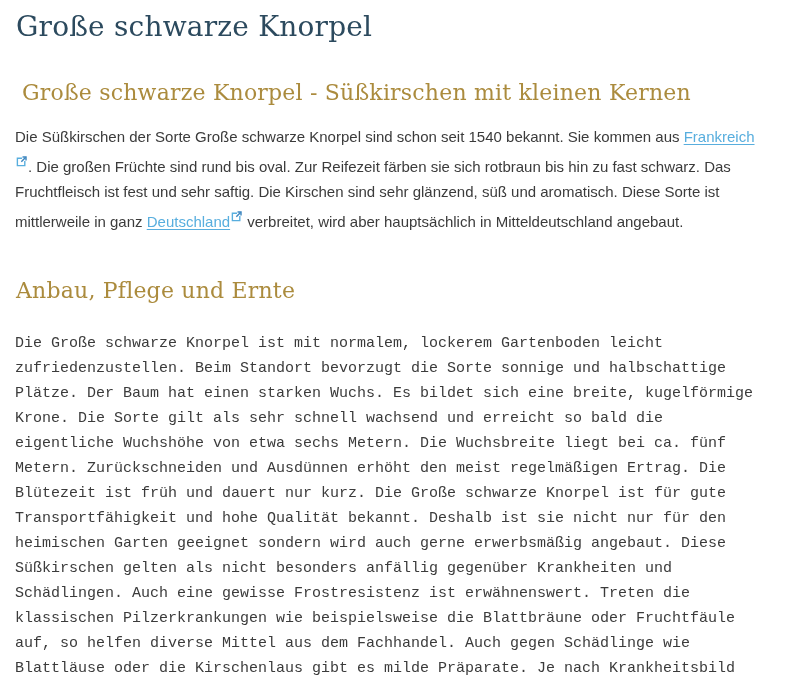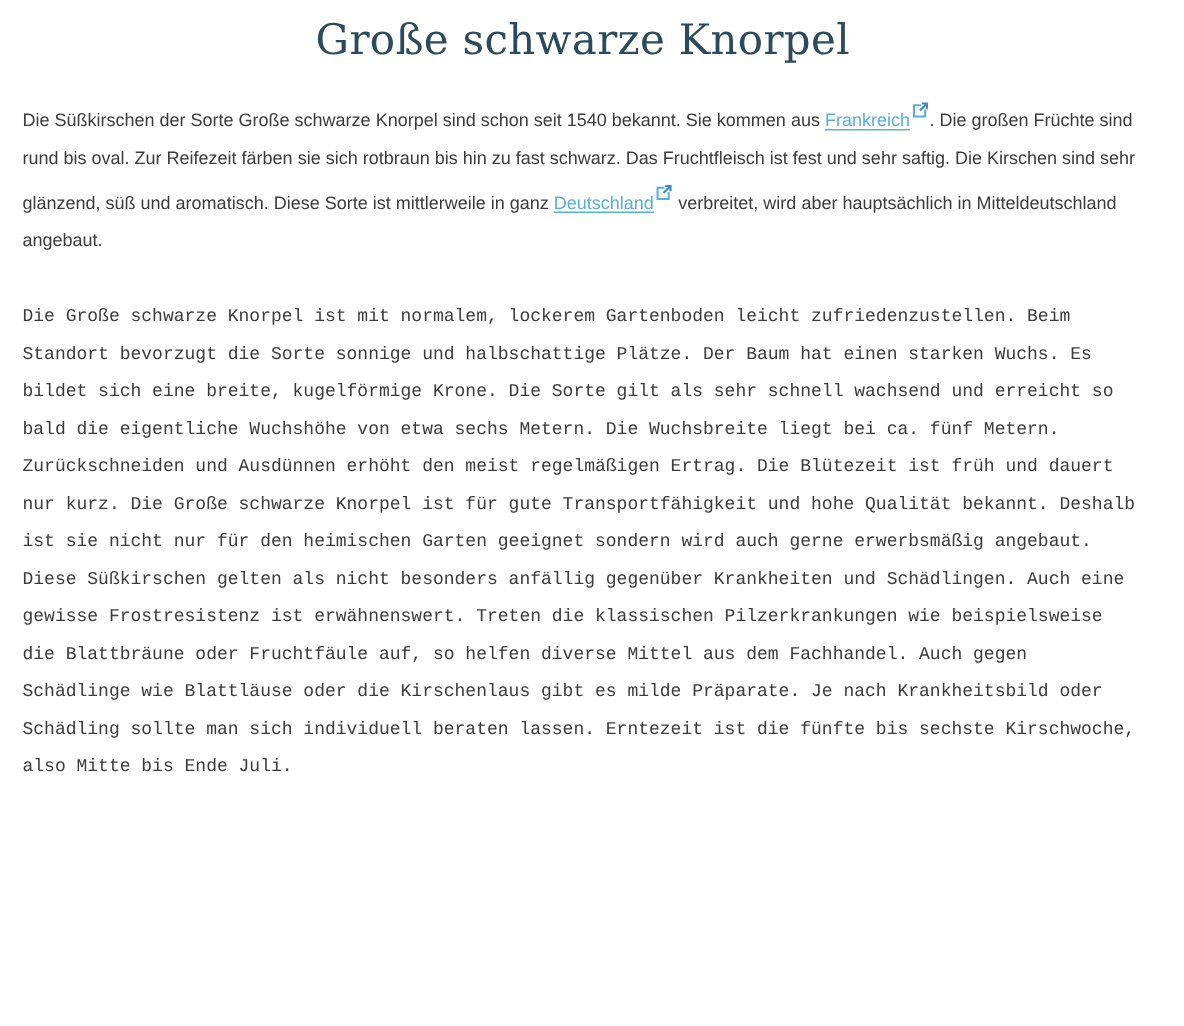--- a/index.html
+++ b/index.html
@@ -19,41 +19,40 @@
     padding: 0 28px 0 15px;
   }
   h1.page-title {
     margin: 8px 0 0 1px;
     font-family: "DejaVu Serif", "Liberation Serif", serif;
     font-weight: 500;
     font-size: 28px;
     line-height: 38px;
     color: #2c4a5e;
     letter-spacing: 0.2px;
-    text-align: center;
   }
   h2.accent-heading {
     font-family: "DejaVu Serif", "Liberation Serif", serif;
     font-weight: 500;
     font-size: 22px;
     line-height: 29px;
     color: #ab8b3d;
     letter-spacing: 0.2px;
   }
   h2.article-subtitle {
     margin: 32px 0 0 0;
     padding-left: 7px;
   }
   h2.section-heading {
     margin: 42px 0 0 1px;
   }
   p.body-paragraph {
     margin: 17px 0 0 0;
     max-width: 745px;
-    font-size: 12px;
+    font-size: 15px;
     line-height: 25px;
     color: #3b3b3b;
   }
   p.second-paragraph {
     margin-top: 26px;
     font-family: Liberation Mono, monospace;
   }
   a.text-link {
     color: #58aede;
     text-decoration: underline;
@@ -67,27 +66,29 @@
     margin-right: 1px;
   }
 </style>
 </head>
 <body>
 
 <main class="article">
 
   <h1 class="page-title">Große schwarze Knorpel</h1>
 
+  <h2 class="accent-heading article-subtitle">Große schwarze Knorpel - Süßkirschen mit kleinen Kernen</h2>
 
   <p class="body-paragraph"><span>Die Süßkirschen der Sorte Große schwarze Knorpel sind schon seit 1540 bekannt. Sie kommen aus </span><a class="text-link"><span>Frankreich</span><span class="ext-icon"><svg width="11" height="11" viewBox="0 0 12 12">
             <path d="M6.6 2.4 H1.5 V10.5 H9.6 V5.4" fill="none" stroke="#58aede" stroke-width="1.5"></path>
             <path d="M7.1 1.1 H10.9 V4.9" fill="none" stroke="#3f87c0" stroke-width="1.6"></path>
             <path d="M10.6 1.4 L5.8 6.2" fill="none" stroke="#3f87c0" stroke-width="1.6"></path>
           </svg></span></a><span>. Die großen Früchte sind rund bis oval. Zur Reifezeit färben sie sich rotbraun bis hin zu fast schwarz. Das Fruchtfleisch ist fest und sehr saftig. Die Kirschen sind sehr glänzend, süß und aromatisch. Diese Sorte ist mittlerweile in ganz </span><a class="text-link"><span>Deutschland</span><span class="ext-icon"><svg width="11" height="11" viewBox="0 0 12 12">
             <path d="M6.6 2.4 H1.5 V10.5 H9.6 V5.4" fill="none" stroke="#58aede" stroke-width="1.5"></path>
             <path d="M7.1 1.1 H10.9 V4.9" fill="none" stroke="#3f87c0" stroke-width="1.6"></path>
             <path d="M10.6 1.4 L5.8 6.2" fill="none" stroke="#3f87c0" stroke-width="1.6"></path>
           </svg></span></a><span> verbreitet, wird aber hauptsächlich in Mitteldeutschland angebaut.</span></p>
 
+  <h2 class="accent-heading section-heading">Anbau, Pflege und Ernte</h2>
 
   <p class="body-paragraph second-paragraph">Die Große schwarze Knorpel ist mit normalem, lockerem Gartenboden leicht zufriedenzustellen. Beim Standort bevorzugt die Sorte sonnige und halbschattige Plätze. Der Baum hat einen starken Wuchs. Es bildet sich eine breite, kugelförmige Krone. Die Sorte gilt als sehr schnell wachsend und erreicht so bald die eigentliche Wuchshöhe von etwa sechs Metern. Die Wuchsbreite liegt bei ca. fünf Metern. Zurückschneiden und Ausdünnen erhöht den meist regelmäßigen Ertrag. Die Blütezeit ist früh und dauert nur kurz. Die Große schwarze Knorpel ist für gute Transportfähigkeit und hohe Qualität bekannt. Deshalb ist sie nicht nur für den heimischen Garten geeignet sondern wird auch gerne erwerbsmäßig angebaut. Diese Süßkirschen gelten als nicht besonders anfällig gegenüber Krankheiten und Schädlingen. Auch eine gewisse Frostresistenz ist erwähnenswert. Treten die klassischen Pilzerkrankungen wie beispielsweise die Blattbräune oder Fruchtfäule auf, so helfen diverse Mittel aus dem Fachhandel. Auch gegen Schädlinge wie Blattläuse oder die Kirschenlaus gibt es milde Präparate. Je nach Krankheitsbild oder Schädling sollte man sich individuell beraten lassen. Erntezeit ist die fünfte bis sechste Kirschwoche, also Mitte bis Ende Juli.</p>
 
 </main>
 
 </body></html>

